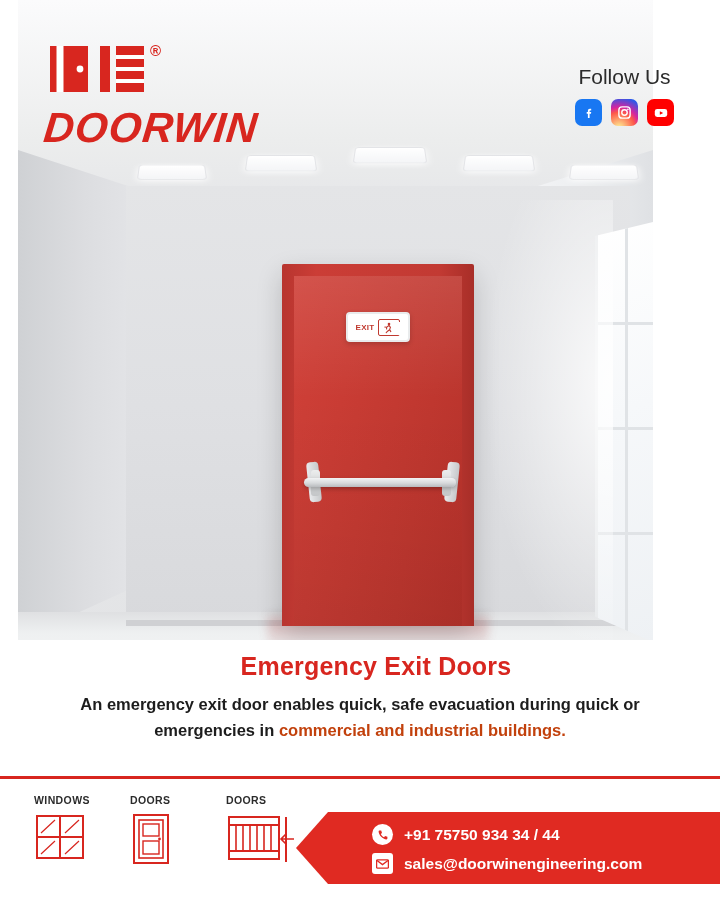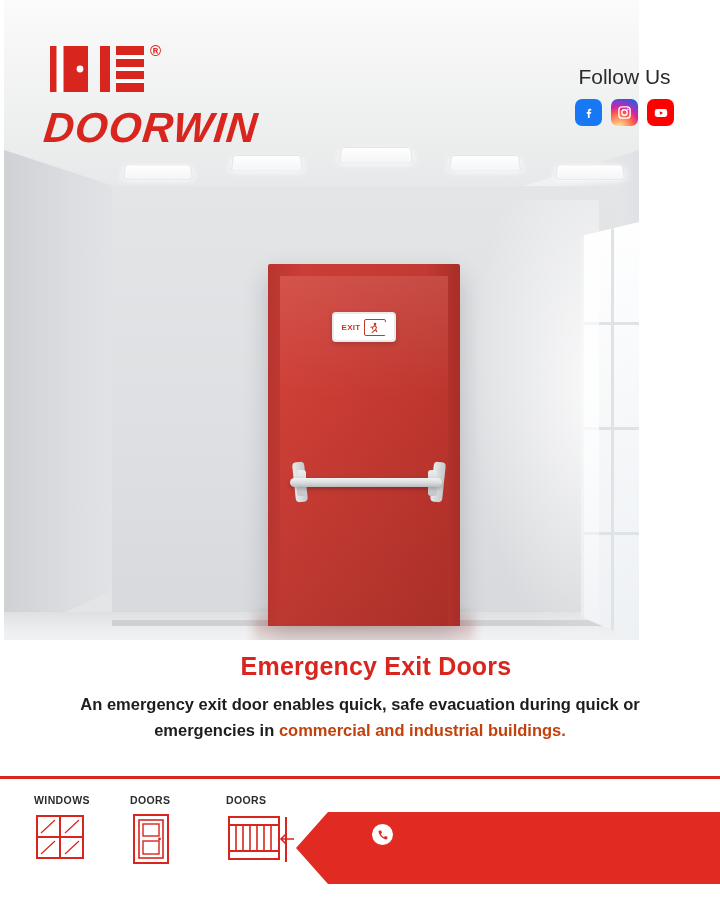--- a/index.html
+++ b/index.html
@@ -14,21 +14,21 @@
     position: relative;
     width: 720px;
     height: 901px;
     background: #ffffff;
     overflow: hidden;
   }
 
   
   .scene {
     position: absolute;
-    left: 4px; top: 0;
+    left: 18px; top: 0;
     width: 635px; height: 640px;
     overflow: hidden;
     background: linear-gradient(180deg,#f2f3f5 0%, #e9eaec 40%, #e3e4e6 100%);
   }
   
   .ceiling {
     position: absolute; left: 0; top: 0; width: 720px; height: 200px;
     background: linear-gradient(180deg,#fbfbfc 0%, #eceded 70%, #e6e7e9 100%);
   }
   .ceiling:after{
@@ -367,16 +367,26 @@
     </div>
   </div>
 
   <div class="contact-banner">
     <div class="contact-line cl1">
       <span class="c-ico">
         <svg width="12" height="12" viewBox="0 0 12 12">
             <path d="M2.4 1.6 L4.2 1.6 L5 4 L3.8 4.9 C4.4 6.3 5.7 7.6 7.1 8.2 L8 7 L10.4 7.8 L10.4 9.6 C10.4 10.1 10 10.4 9.5 10.4 C5.6 10.1 1.9 6.4 1.6 2.5 C1.6 2 1.9 1.6 2.4 1.6 Z" fill="#e02a22"></path>
           </svg>
       </span>
+      <span>+91 75750 934 34 / 44</span>
+    </div>
+    <div class="contact-line cl2">
+      <span class="c-ico mail">
+        <svg width="13" height="10" viewBox="0 0 13 10">
+            <rect x="0.6" y="0.8" width="11.8" height="8.4" rx="1" fill="none" stroke="#e02a22" stroke-width="1.3"></rect>
+            <path d="M1 1.4 L6.5 5.6 L12 1.4" fill="none" stroke="#e02a22" stroke-width="1.3"></path>
+          </svg>
+      </span>
+      <span>sales@doorwinengineering.com</span>
     </div>
   </div>
 
 </div>
 
 </body></html>

